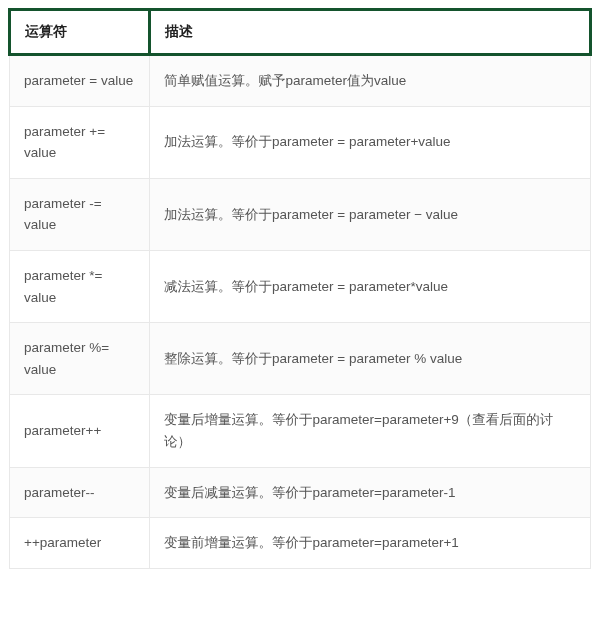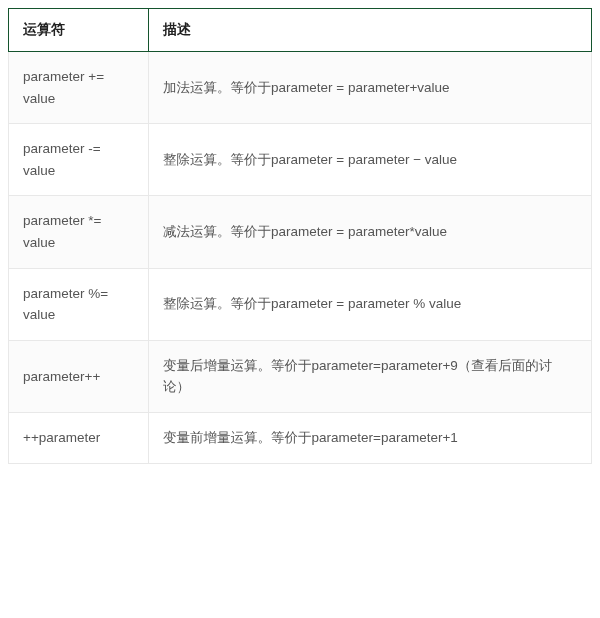--- a/index.html
+++ b/index.html
@@ -16,21 +16,21 @@
     }
     table {
       width: 100%;
       border-collapse: collapse;
       border: 1px solid #e8e8e8;
       background: #fff;
     }
     th {
       text-align: left;
       padding: 12px 14px;
-      border: 1px solid #14532d;
+      border: 3px solid #14532d;
       font-weight: 600;
       color: #222;
       background: #fff;
       font-size: 14px;
     }
     td {
       padding: 14px 14px;
       border: 1px solid #e8e8e8;
       vertical-align: middle;
       color: #555;
@@ -54,38 +54,46 @@
 
 <table>
   <thead>
     <tr>
       <th>运算符</th>
       <th>描述</th>
     </tr>
   </thead>
   <tbody>
     <tr>
+      <td class="op">parameter = value</td>
+      <td>简单赋值运算。赋予parameter值为value</td>
+    </tr>
+    <tr>
       <td class="op">parameter += value</td>
       <td>加法运算。等价于parameter = parameter+value</td>
     </tr>
     <tr>
       <td class="op">parameter -= value</td>
-      <td>整除运算。等价于parameter = parameter − value</td>
+      <td>加法运算。等价于parameter = parameter − value</td>
     </tr>
     <tr>
       <td class="op">parameter *= value</td>
       <td>减法运算。等价于parameter = parameter*value</td>
     </tr>
     <tr>
       <td class="op">parameter %= value</td>
       <td>整除运算。等价于parameter = parameter % value</td>
     </tr>
     <tr>
       <td class="op">parameter++</td>
       <td>变量后增量运算。等价于parameter=parameter+9（查看后面的讨论）</td>
     </tr>
     <tr>
+      <td class="op">parameter--</td>
+      <td>变量后减量运算。等价于parameter=parameter-1</td>
+    </tr>
+    <tr>
       <td class="op">++parameter</td>
       <td>变量前增量运算。等价于parameter=parameter+1</td>
     </tr>
 
   </tbody>
 </table>
 
 </body></html>

